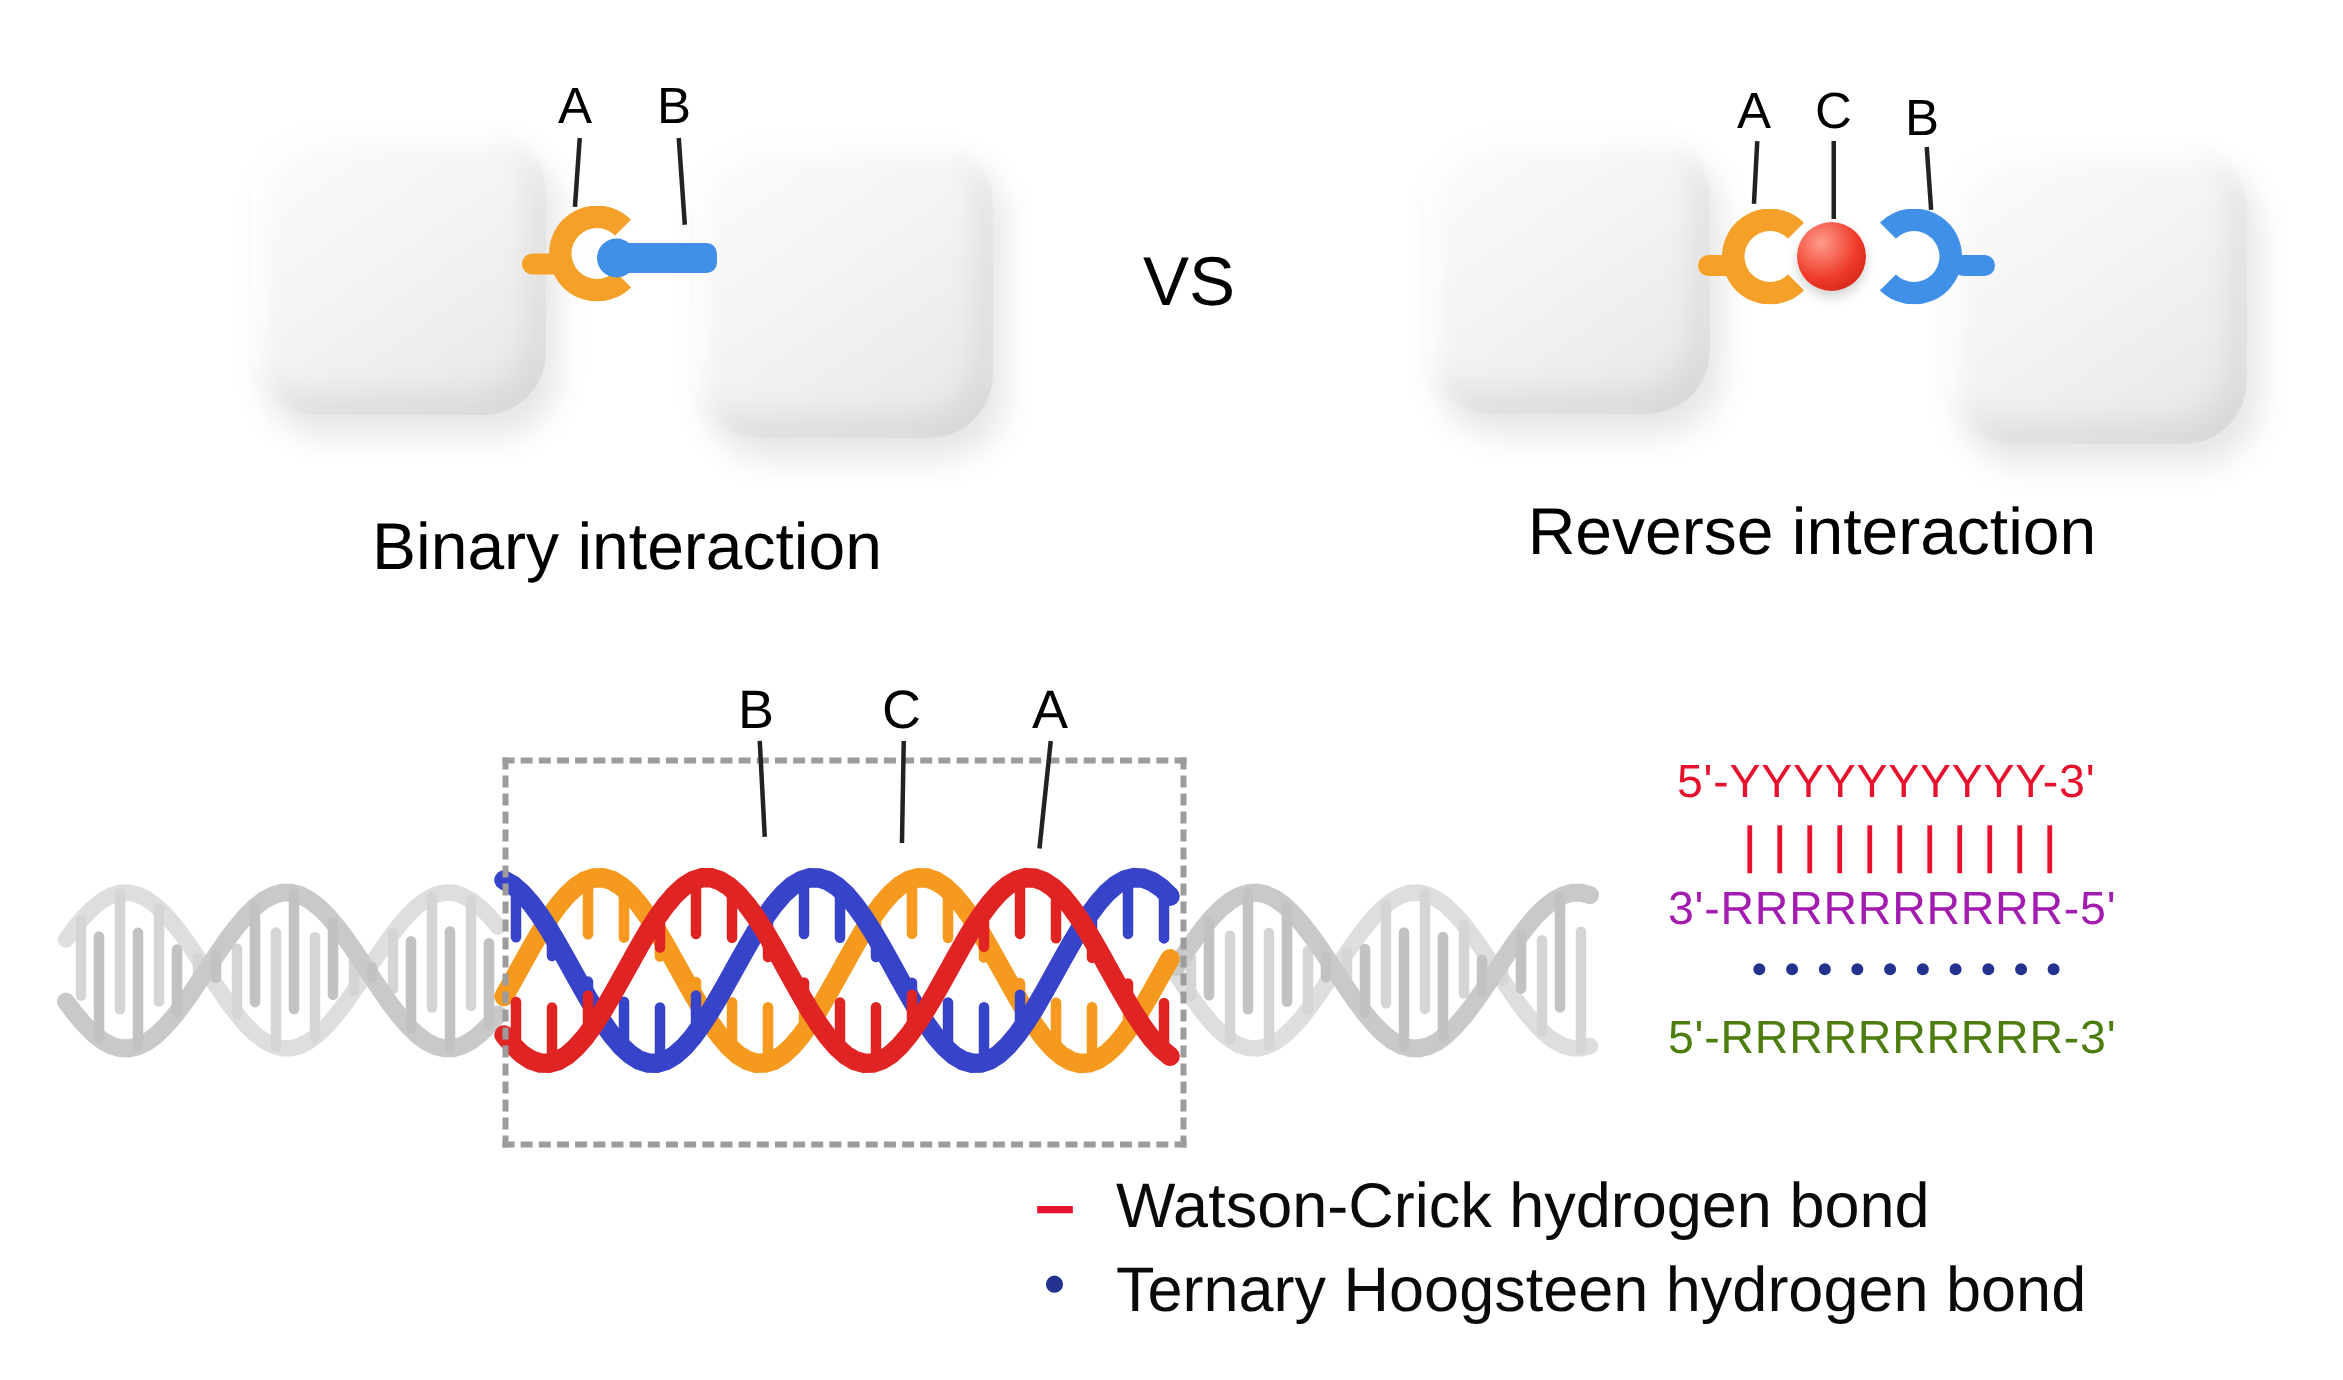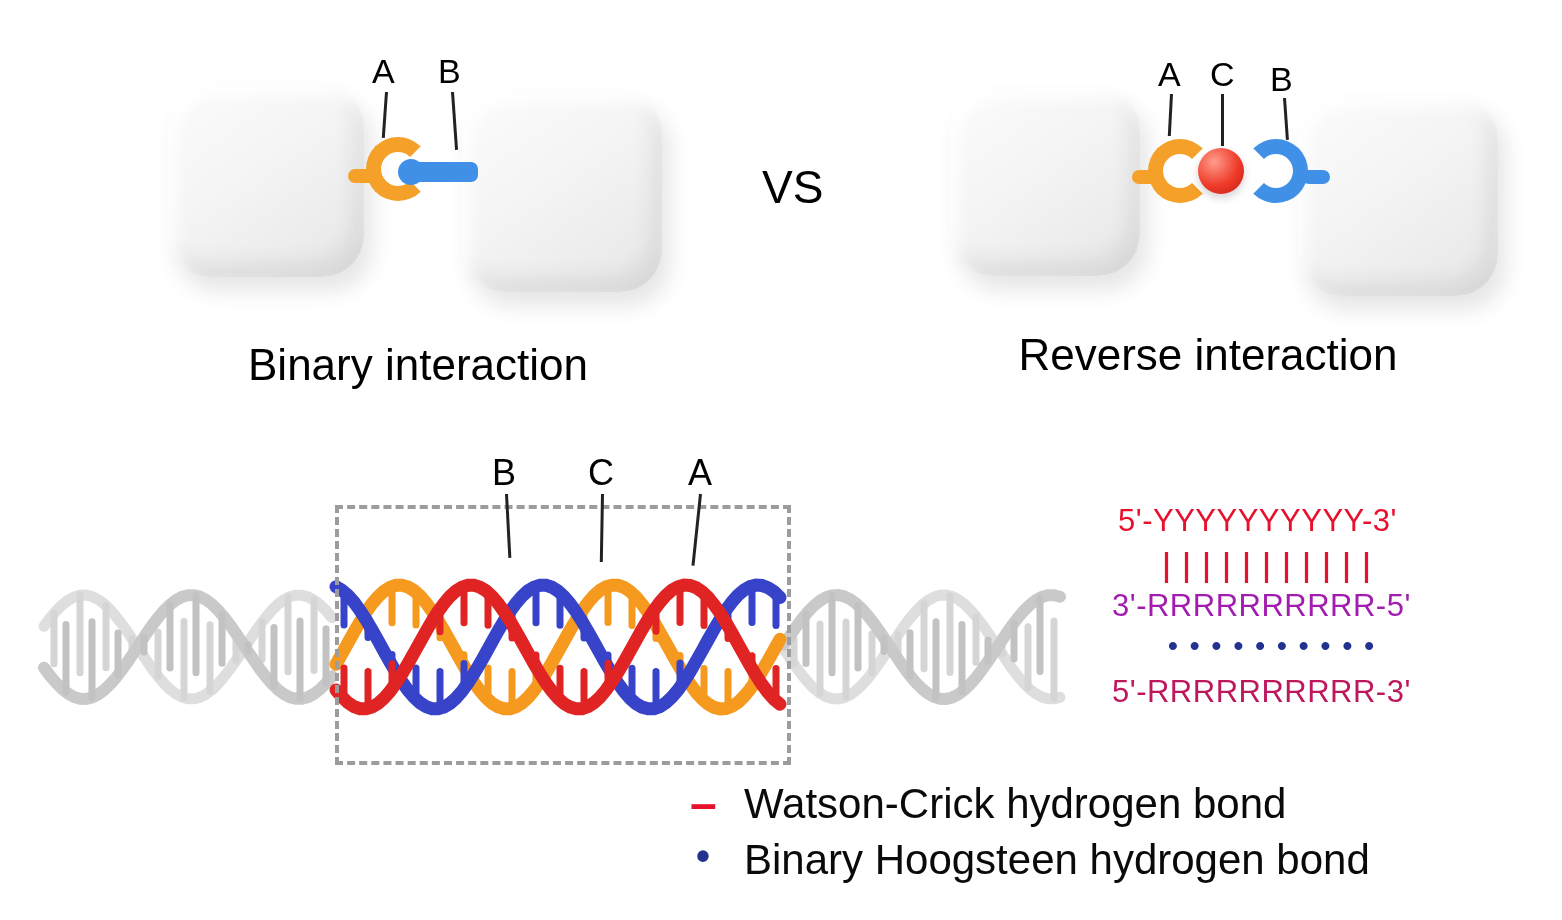--- a/index.html
+++ b/index.html
@@ -29,21 +29,21 @@
   .lbl{position:absolute;font-size:34px;color:#000;}
   .lead{position:absolute;width:2.5px;background:#222;transform-origin:top center;}
   .caption{position:absolute;width:520px;text-align:center;font-size:44px;color:#000;}
   .vs{position:absolute;font-size:46px;font-weight:500;color:#000;}
 
   .dash-box{position:absolute;border:4px dashed #9c9c9c;}
 
   .seq{position:absolute;font-size:31px;letter-spacing:.5px;white-space:nowrap;}
   .seq-red{color:#E8112D;}
   .seq-navy{color:#a21caf;}
-  .seq-orange{color:#be185d;}
+  .seq-orange{color:#4d7c0f;}
   .bond-row{position:absolute;font-weight:700;white-space:nowrap;}
   .ticks{color:#E8112D;font-size:25px;letter-spacing:13px;transform:scaleY(1.35);transform-origin:left center;}
   .dots{color:#23328F;font-size:28px;letter-spacing:12px;}
 
   .legend-sym{position:absolute;font-weight:700;white-space:nowrap;}
   .legend-label{position:absolute;font-size:42px;color:#0a0a0a;white-space:nowrap;}
 </style>
 </head>
 <body>
 
@@ -212,16 +212,16 @@
     <div class="bond-row ticks" style="left:1163px;top:550px;">|||||||||||</div>
     <div class="seq seq-navy" style="left:1112px;top:588px;">3'-RRRRRRRRRR-5'</div>
     <div class="bond-row dots" style="left:1168px;top:630px;">••••••••••</div>
     <div class="seq seq-orange" style="left:1112px;top:674px;">5'-RRRRRRRRRR-3'</div>
   </div>
 
   <div>
     <div class="legend-sym" style="left:690px;top:776px;font-size:48px;color:#E8112D;">–</div>
     <div class="legend-label" style="left:744px;top:780px;">Watson-Crick hydrogen bond</div>
     <div class="legend-sym" style="left:696px;top:834px;font-size:40px;color:#23328F;">•</div>
-    <div class="legend-label" style="left:744px;top:836px;">Binary Hoogsteen hydrogen bond</div>
+    <div class="legend-label" style="left:744px;top:836px;">Ternary Hoogsteen hydrogen bond</div>
   </div>
 
 </div>
 
 </body></html>

